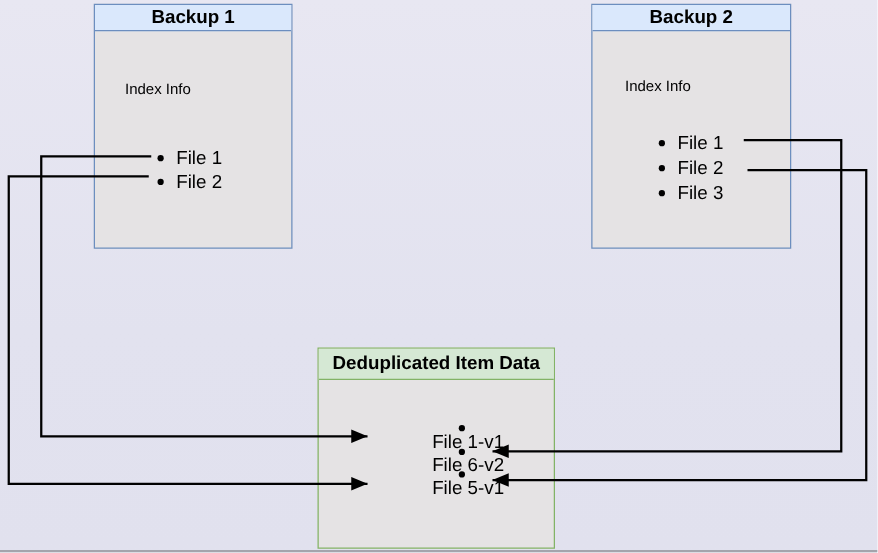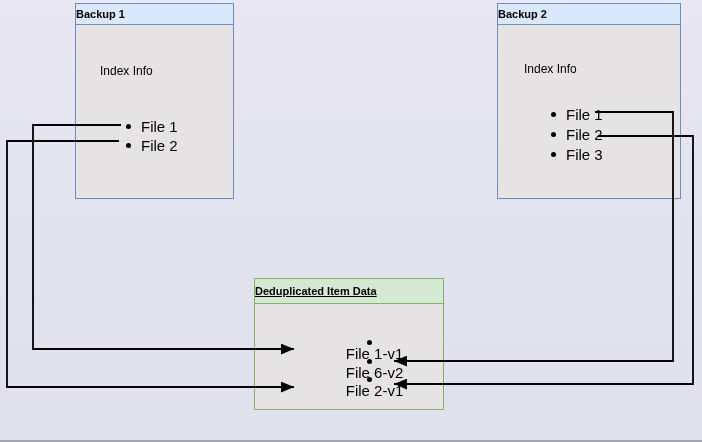--- a/index.html
+++ b/index.html
@@ -21,21 +21,22 @@
   }
   .node {
     position: absolute;
     background: #e5e3e4;
     border: 1px solid #6c8ebf;
     box-sizing: border-box;
   }
   .node.green { border-color: #82b366; }
   .node-header {
     height: 20px; line-height: 20px;
-    font-weight: bold; font-size: 11px;
+    text-align: center;
+    font-weight: bold; font-size: 15px;
     background: #dae8fc;
     border-bottom: 1px solid #6c8ebf;
   }
   .node.green .node-header {
     background: #d5e8d4;
     border-bottom-color: #82b366;
     height: 24px; line-height: 24px;
   }
   .subtitle {
     position: absolute;
@@ -44,22 +45,22 @@
   }
   .items { position: absolute; left: 0; right: 0; }
   .row { display: flex; align-items: center; }
   .bullet {
     width: 5px; height: 5px; border-radius: 50%;
     background: #000; flex: 0 0 5px; margin-right: 10px;
   }
   .row span.lbl { font-size: 15px; white-space: nowrap; }
 
   #backup1 { left: 75px;  top: 3px;   width: 159px; height: 196px; }
-  #backup2 { left: 473px; top: 3px;   width: 184px; height: 196px; margin-left: 24px; }
-  #dedup   { left: 254px; top: 278px; width: 190px; height: 132px; text-decoration: underline; }
+  #backup2 { left: 473px; top: 3px;   width: 160px; height: 196px; }
+  #dedup   { left: 254px; top: 278px; width: 190px; height: 161px; }
 
   #backup1 .subtitle { left: 24px; top: 58px; }
   #backup2 .subtitle { left: 26px; top: 56px; }
 
   #backup1 .items { top: 113px; padding-left: 50px; }
   #backup1 .row  { height: 19px; }
   #backup2 .items { top: 100px; padding-left: 53px; }
   #backup2 .row  { height: 20px; }
   #dedup .items  { top: 61px;  padding-left: 51px; }
   #dedup .row    { height: 18.5px; flex-direction: column; }
@@ -118,21 +119,21 @@
       <div class="row">
         <span class="bullet"></span>
         <span class="lbl">File 1-v1</span>
       </div>
       <div class="row">
         <span class="bullet"></span>
         <span class="lbl">File 6-v2</span>
       </div>
       <div class="row">
         <span class="bullet"></span>
-        <span class="lbl">File 2-v1</span>
+        <span class="lbl">File 5-v1</span>
       </div>
     </div>
   </div>
 
   <svg class="connectors" viewBox="0 0 702 442" xmlns="http://www.w3.org/2000/svg">
     <defs>
       <marker id="arrow" viewBox="0 0 12 10" refX="12" refY="5" markerWidth="13" markerHeight="11" markerUnits="userSpaceOnUse" orient="auto">
         <path d="M0,0 L12,5 L0,10 z" fill="#000"></path>
       </marker>
     </defs>

